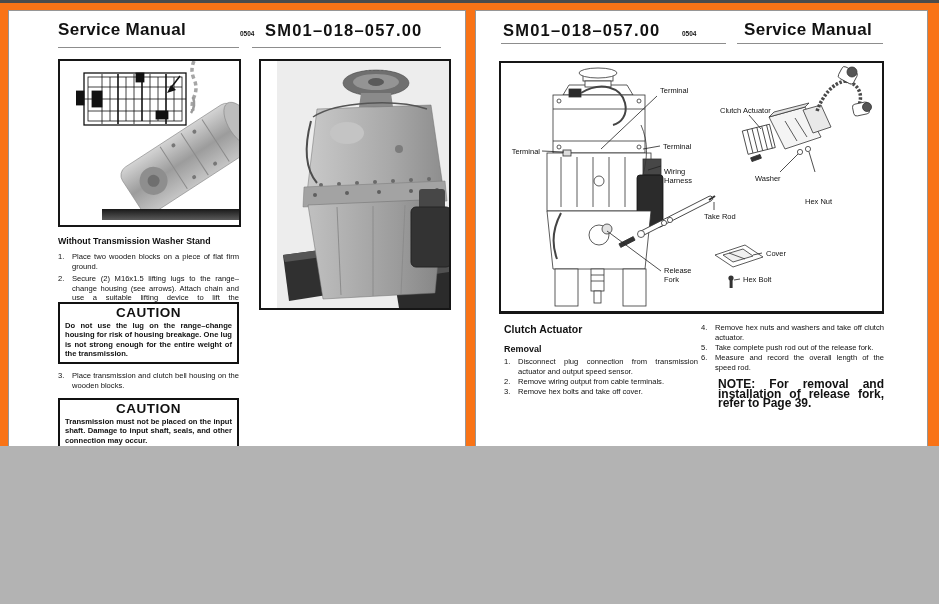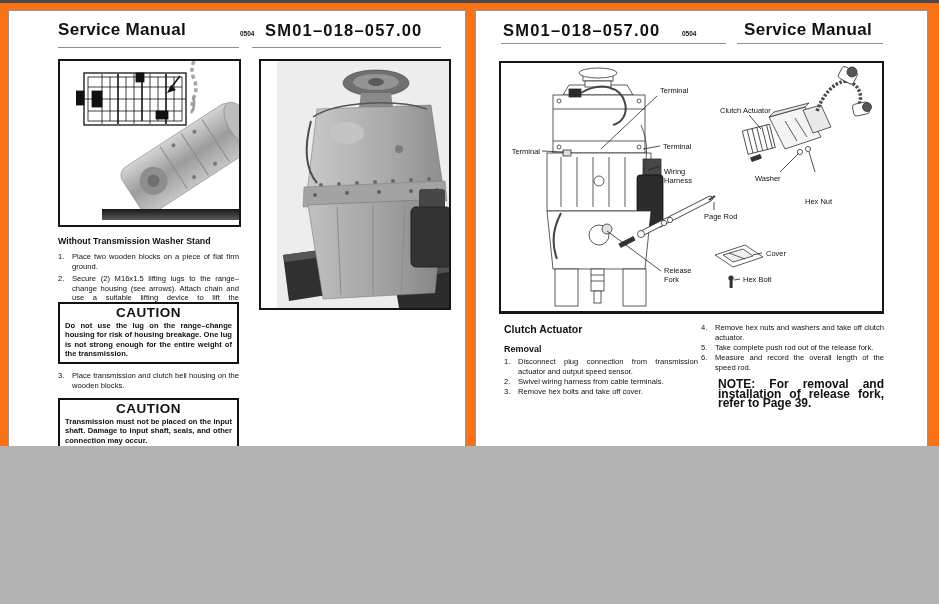--- a/index.html
+++ b/index.html
@@ -294,35 +294,35 @@
       <div class="dlabel" style="left:159px;top:23px;">Terminal</div>
       <div class="dlabel tr" style="left:0px;top:84px;width:39px;">Terminal</div>
       <div class="dlabel" style="left:162px;top:79px;">Terminal</div>
       <div class="dlabel" style="left:163px;top:104px;">Wiring
 Harness</div>
       <div class="dlabel" style="left:163px;top:203px;">Release
 Fork</div>
       <div class="dlabel" style="left:219px;top:43px;">Clutch Actuator</div>
       <div class="dlabel" style="left:254px;top:111px;">Washer</div>
       <div class="dlabel" style="left:304px;top:111px;margin-top:23px;">Hex Nut</div>
-      <div class="dlabel" style="left:203px;top:149px;">Page Rod</div>
+      <div class="dlabel" style="left:203px;top:149px;">Take Rod</div>
       <div class="dlabel" style="left:265px;top:186px;">Cover</div>
       <div class="dlabel" style="left:242px;top:212px;">Hex Bolt</div>
     </div>
 
     <div class="abs sec-head" style="left:28px;top:312px;">Clutch Actuator</div>
     <div class="abs sub-head" style="left:28px;top:333px;">Removal</div>
 
     <div class="li" style="left:28px;top:346px;width:194px;">
       <span class="num">1.</span>
       <span class="txt">Disconnect plug connection from transmission actuator and output speed sensor.</span>
     </div>
     <div class="li" style="left:28px;top:366px;width:194px;">
       <span class="num">2.</span>
-      <span class="txt">Swivel wiring harness from cable terminals.</span>
+      <span class="txt">Remove wiring output from cable terminals.</span>
     </div>
     <div class="li" style="left:28px;top:376px;width:194px;">
       <span class="num">3.</span>
       <span class="txt">Remove hex bolts and take off cover.</span>
     </div>
 
     <div class="li" style="left:225px;top:312px;width:183px;">
       <span class="num">4.</span>
       <span class="txt">Remove hex nuts and washers and take off clutch actuator.</span>
     </div>

